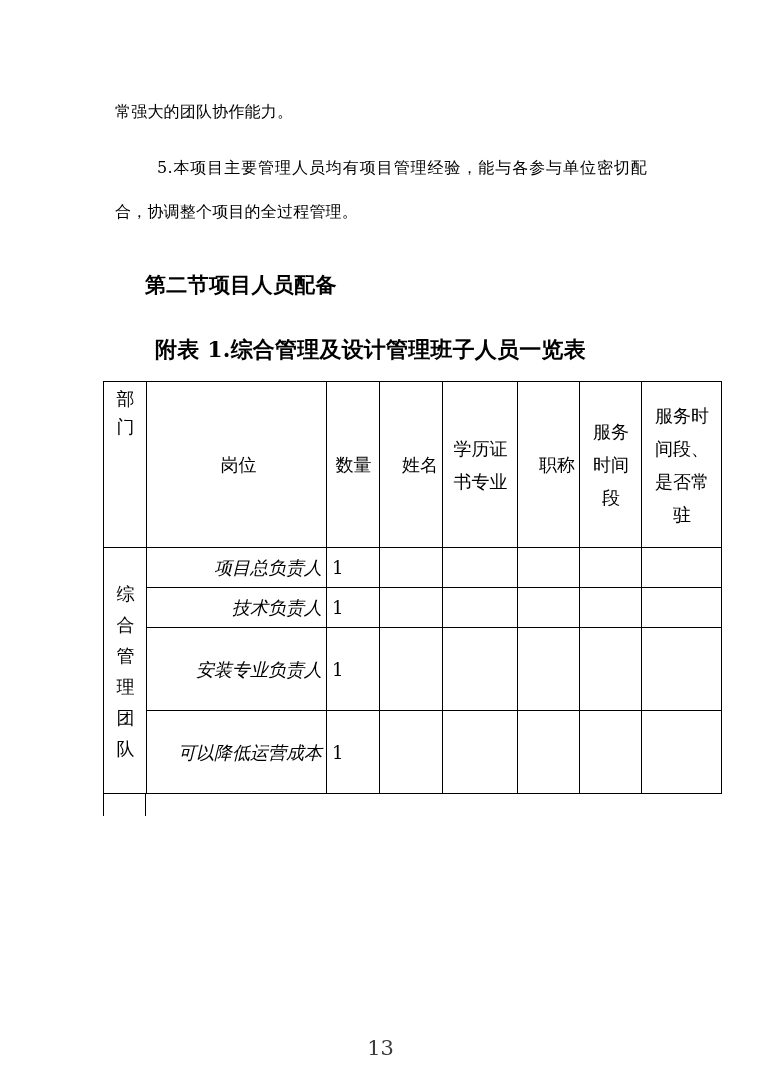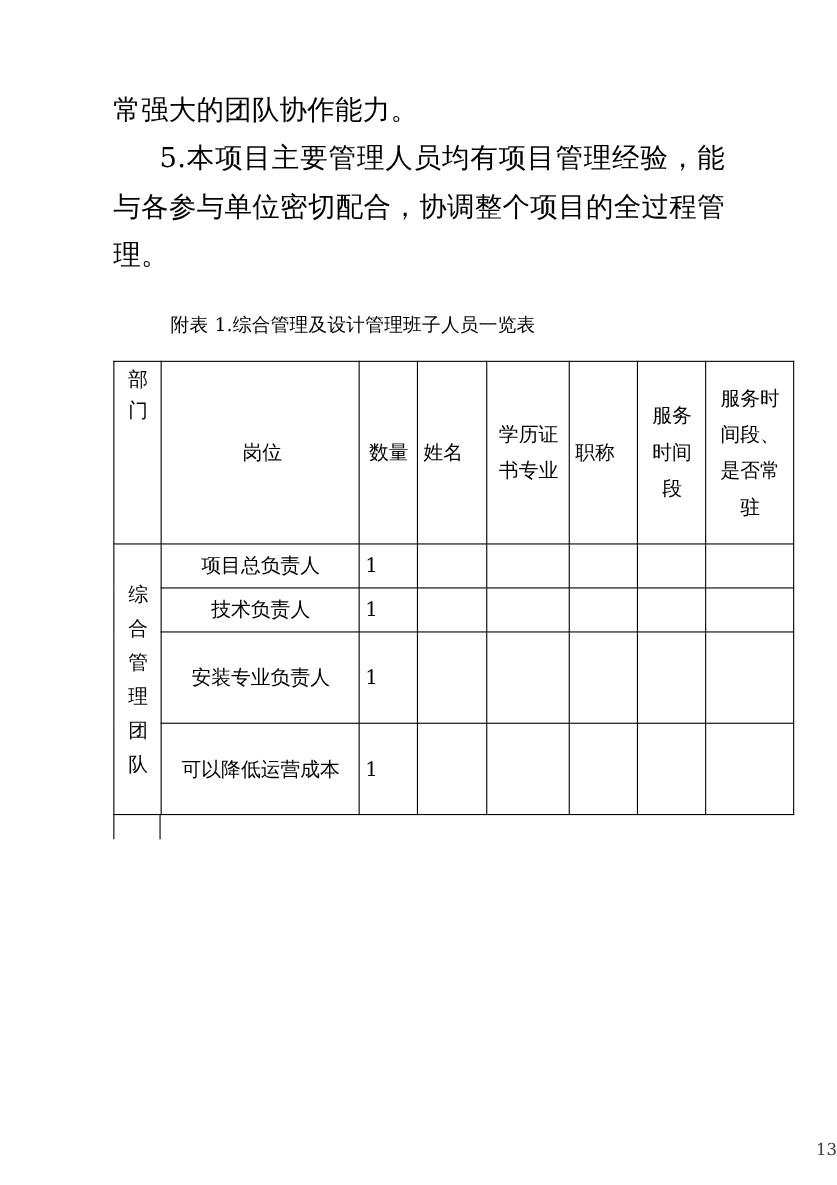--- a/index.html
+++ b/index.html
@@ -22,51 +22,52 @@
   }
   .content {
     position: absolute;
     left: 103px;
     top: 78px;
     width: 556px;
   }
 
   
   .para {
-    font-size: 25px;
+    font-size: 16px;
     line-height: 44px;
     letter-spacing: 0.2px;
     text-align: justify;
     text-justify: inter-ideograph;
-    margin: 0;
+    margin: 12px;
     white-space: normal;
   }
   .para.indent {
     text-indent: 42px;
   }
 
   
   .heading {
     font-size: 21px;
     line-height: 44px;
     font-weight: bold;
     margin: 0;
     text-indent: 42px;
     letter-spacing: 0.3px;
   }
   .heading-gap-top { margin-top: 29px; }
   .heading-gap-mid { margin-top: 26px; }
 
   
   .table-caption {
-    font-size: 17px;
+    font-size: 22px;
     line-height: 40px;
     margin: 0;
     text-indent: 52px;
     letter-spacing: 0.2px;
+    font-weight: bold;
   }
   .caption-gap { margin-top: 22px; }
 
   
   .table-wrap {
     margin-top: 12px;
     position: relative;
   }
   table.staff {
     border-collapse: collapse;
@@ -98,34 +99,34 @@
     padding-top: 4px;
     line-height: 40px;
     font-size: 18px;
   }
   td.dept-cell .vchar {
     display: block;
   }
   td.head {
     vertical-align: middle;
   }
-  td.head.center   { text-align: left; }
+  td.head.center   { text-align: right; }
   td.head.left     { text-align: center; padding-left: 8px; }
   td.head.wrapped  { text-align: center; line-height: 33px; }
   td.head.topdept  {
     text-align: center;
     vertical-align: top;
     line-height: 28px;
     padding-top: 3px;
   }
   tr.head-row td { height: 166px; }
   tr.r-short td  { height: 40px; }
   tr.r-tall td   { height: 83px; }
 
-  td.post   { text-align: center; padding-left: 8px; }
+  td.post   { text-align: right; padding-left: 8px; font-style: italic; }
   td.qty    { text-align: left; padding-left: 6px; }
   td.blank  { }
 
   
   .dept-stub {
     position: absolute;
     left: 0px;
     top: 413px;
     width: 43px;
     height: 22px;
@@ -133,37 +134,38 @@
     border-right: 1px solid #000000;
     box-sizing: border-box;
   }
 
   
   .page-number {
     position: absolute;
     left: 0;
     right: 0;
     top: 1036px;
-    text-align: right;
-    font-size: 15px;
+    text-align: center;
+    font-size: 21px;
     font-family: "DejaVu Serif", "Liberation Serif", serif;
     color: #3a3a3a;
   }
 </style>
 </head>
 <body>
 
 <div class="page">
   <div class="content">
 
     <p class="para">常强大的团队协作能力。</p>
 
     <p class="para indent">5.本项目主要管理人员均有项目管理经验，能与各参与单位密切配合，协调整个项目的全过程管理。</p>
 
 
+    <p class="heading heading-gap-top">第二节项目人员配备</p>
 
 
     <p class="table-caption caption-gap">附表 1.综合管理及设计管理班子人员一览表</p>
 
     <div class="table-wrap">
       <table class="staff">
         <colgroup>
           <col class="c-dept">
             <col class="c-post">
             <col class="c-qty">

